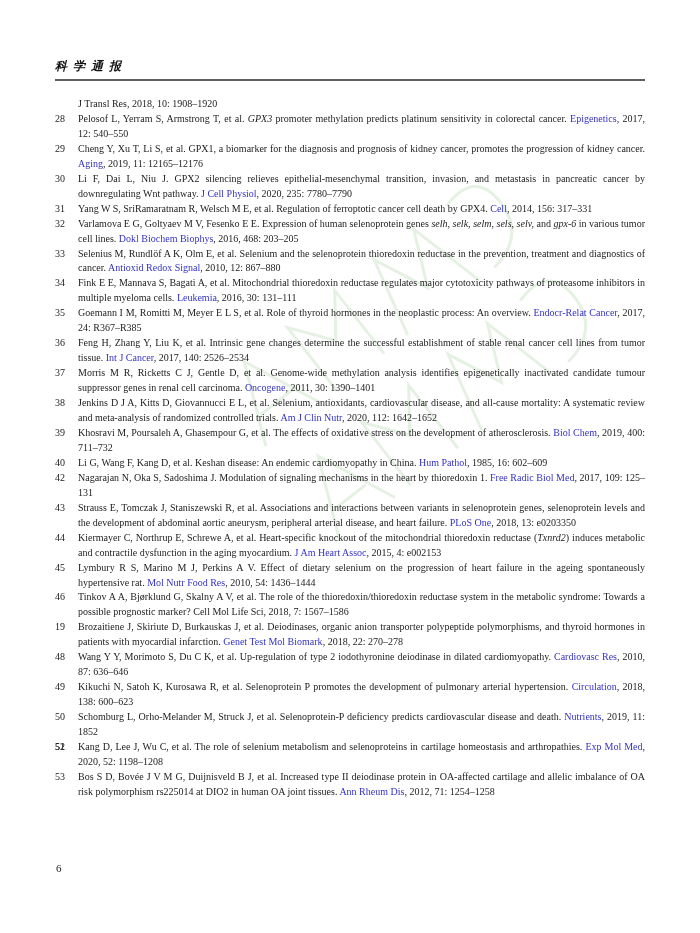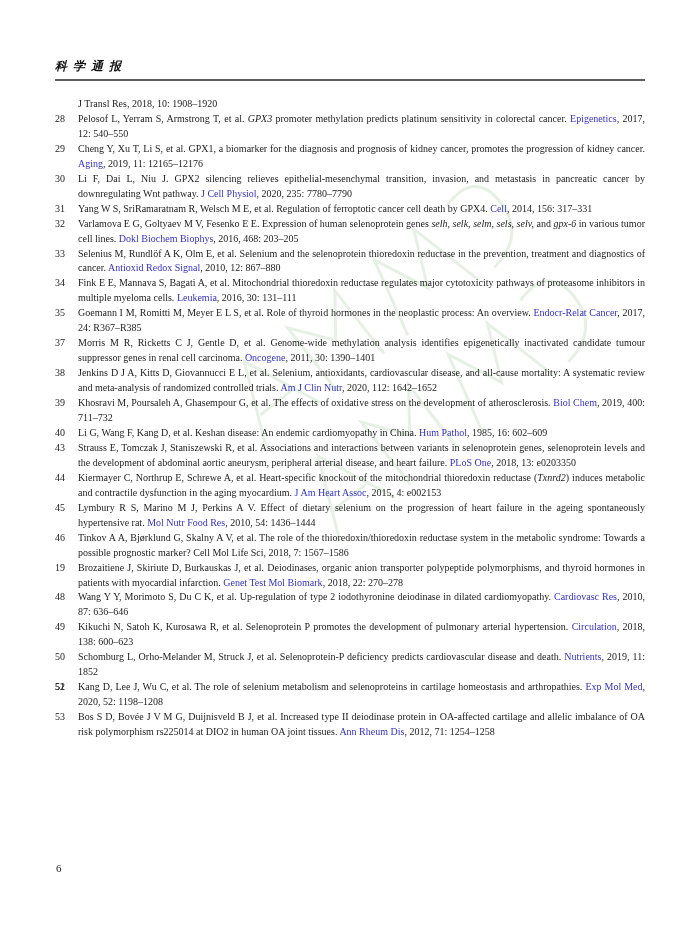--- a/index.html
+++ b/index.html
@@ -64,24 +64,26 @@
 <div class="refs">
     <div class="ref"><span>J Transl Res, 2018, 10: 1908–1920</span></div>
     <div class="ref"><span class="ref-num">28</span><span>Pelosof L, Yerram S, Armstrong T, et al. </span><i>GPX3</i><span> promoter methylation predicts platinum sensitivity in colorectal cancer. </span><span class="link">Epigenetics</span><span>, 2017, 12: 540–550</span></div>
     <div class="ref"><span class="ref-num">29</span><span>Cheng Y, Xu T, Li S, et al. GPX1, a biomarker for the diagnosis and prognosis of kidney cancer, promotes the progression of kidney cancer. </span><span class="link">Aging</span><span>, 2019, 11: 12165–12176</span></div>
     <div class="ref"><span class="ref-num">30</span><span>Li F, Dai L, Niu J. GPX2 silencing relieves epithelial-mesenchymal transition, invasion, and metastasis in pancreatic cancer by downregulating Wnt pathway. </span><span class="link">J Cell Physiol</span><span>, 2020, 235: 7780–7790</span></div>
     <div class="ref"><span class="ref-num">31</span><span>Yang W S, SriRamaratnam R, Welsch M E, et al. Regulation of ferroptotic cancer cell death by GPX4. </span><span class="link">Cell</span><span>, 2014, 156: 317–331</span></div>
     <div class="ref"><span class="ref-num">32</span><span>Varlamova E G, Goltyaev M V, Fesenko E E. Expression of human selenoprotein genes </span><i>selh, selk, selm, sels, selv,</i><span> and </span><i>gpx-6</i><span> in various tumor cell lines. </span><span class="link">Dokl Biochem Biophys</span><span>, 2016, 468: 203–205</span></div>
     <div class="ref"><span class="ref-num">33</span><span>Selenius M, Rundlöf A K, Olm E, et al. Selenium and the selenoprotein thioredoxin reductase in the prevention, treatment and diagnostics of cancer. </span><span class="link">Antioxid Redox Signal</span><span>, 2010, 12: 867–880</span></div>
     <div class="ref"><span class="ref-num">34</span><span>Fink E E, Mannava S, Bagati A, et al. Mitochondrial thioredoxin reductase regulates major cytotoxicity pathways of proteasome inhibitors in multiple myeloma cells. </span><span class="link">Leukemia</span><span>, 2016, 30: 131–111</span></div>
     <div class="ref"><span class="ref-num">35</span><span>Goemann I M, Romitti M, Meyer E L S, et al. Role of thyroid hormones in the neoplastic process: An overview. </span><span class="link">Endocr-Relat Cancer</span><span>, 2017, 24: R367–R385</span></div>
+    <div class="ref"><span class="ref-num">36</span><span>Feng H, Zhang Y, Liu K, et al. Intrinsic gene changes determine the successful establishment of stable renal cancer cell lines from tumor tissue. </span><span class="link">Int J Cancer</span><span>, 2017, 140: 2526–2534</span></div>
     <div class="ref"><span class="ref-num">37</span><span>Morris M R, Ricketts C J, Gentle D, et al. Genome-wide methylation analysis identifies epigenetically inactivated candidate tumour suppressor genes in renal cell carcinoma. </span><span class="link">Oncogene</span><span>, 2011, 30: 1390–1401</span></div>
     <div class="ref"><span class="ref-num">38</span><span>Jenkins D J A, Kitts D, Giovannucci E L, et al. Selenium, antioxidants, cardiovascular disease, and all-cause mortality: A systematic review and meta-analysis of randomized controlled trials. </span><span class="link">Am J Clin Nutr</span><span>, 2020, 112: 1642–1652</span></div>
     <div class="ref"><span class="ref-num">39</span><span>Khosravi M, Poursaleh A, Ghasempour G, et al. The effects of oxidative stress on the development of atherosclerosis. </span><span class="link">Biol Chem</span><span>, 2019, 400: 711–732</span></div>
     <div class="ref"><span class="ref-num">40</span><span>Li G, Wang F, Kang D, et al. Keshan disease: An endemic cardiomyopathy in China. </span><span class="link">Hum Pathol</span><span>, 1985, 16: 602–609</span></div>
+    <div class="ref"><span class="ref-num">42</span><span>Nagarajan N, Oka S, Sadoshima J. Modulation of signaling mechanisms in the heart by thioredoxin 1. </span><span class="link">Free Radic Biol Med</span><span>, 2017, 109: 125–131</span></div>
     <div class="ref"><span class="ref-num">43</span><span>Strauss E, Tomczak J, Staniszewski R, et al. Associations and interactions between variants in selenoprotein genes, selenoprotein levels and the development of abdominal aortic aneurysm, peripheral arterial disease, and heart failure. </span><span class="link">PLoS One</span><span>, 2018, 13: e0203350</span></div>
     <div class="ref"><span class="ref-num">44</span><span>Kiermayer C, Northrup E, Schrewe A, et al. Heart-specific knockout of the mitochondrial thioredoxin reductase (</span><i>Txnrd2</i><span>) induces metabolic and contractile dysfunction in the aging myocardium. </span><span class="link">J Am Heart Assoc</span><span>, 2015, 4: e002153</span></div>
     <div class="ref"><span class="ref-num">45</span><span>Lymbury R S, Marino M J, Perkins A V. Effect of dietary selenium on the progression of heart failure in the ageing spontaneously hypertensive rat. </span><span class="link">Mol Nutr Food Res</span><span>, 2010, 54: 1436–1444</span></div>
     <div class="ref"><span class="ref-num">46</span><span>Tinkov A A, Bjørklund G, Skalny A V, et al. The role of the thioredoxin/thioredoxin reductase system in the metabolic syndrome: Towards a possible prognostic marker? Cell Mol Life Sci, 2018, 7: 1567–1586</span></div>
     <div class="ref"><span class="ref-num">19</span><span>Brozaitiene J, Skiriute D, Burkauskas J, et al. Deiodinases, organic anion transporter polypeptide polymorphisms, and thyroid hormones in patients with myocardial infarction. </span><span class="link">Genet Test Mol Biomark</span><span>, 2018, 22: 270–278</span></div>
     <div class="ref"><span class="ref-num">48</span><span>Wang Y Y, Morimoto S, Du C K, et al. Up-regulation of type 2 iodothyronine deiodinase in dilated cardiomyopathy. </span><span class="link">Cardiovasc Res</span><span>, 2010, 87: 636–646</span></div>
     <div class="ref"><span class="ref-num">49</span><span>Kikuchi N, Satoh K, Kurosawa R, et al. Selenoprotein P promotes the development of pulmonary arterial hypertension. </span><span class="link">Circulation</span><span>, 2018, 138: 600–623</span></div>
     <div class="ref"><span class="ref-num">50</span><span>Schomburg L, Orho-Melander M, Struck J, et al. Selenoprotein-P deficiency predicts cardiovascular disease and death. </span><span class="link">Nutrients</span><span>, 2019, 11: 1852</span></div>
     <div class="ref"><span class="ref-num">51</span></div>
     <div class="ref"><span class="ref-num">52</span><span>Kang D, Lee J, Wu C, et al. The role of selenium metabolism and selenoproteins in cartilage homeostasis and arthropathies. </span><span class="link">Exp Mol Med</span><span>, 2020, 52: 1198–1208</span></div>

